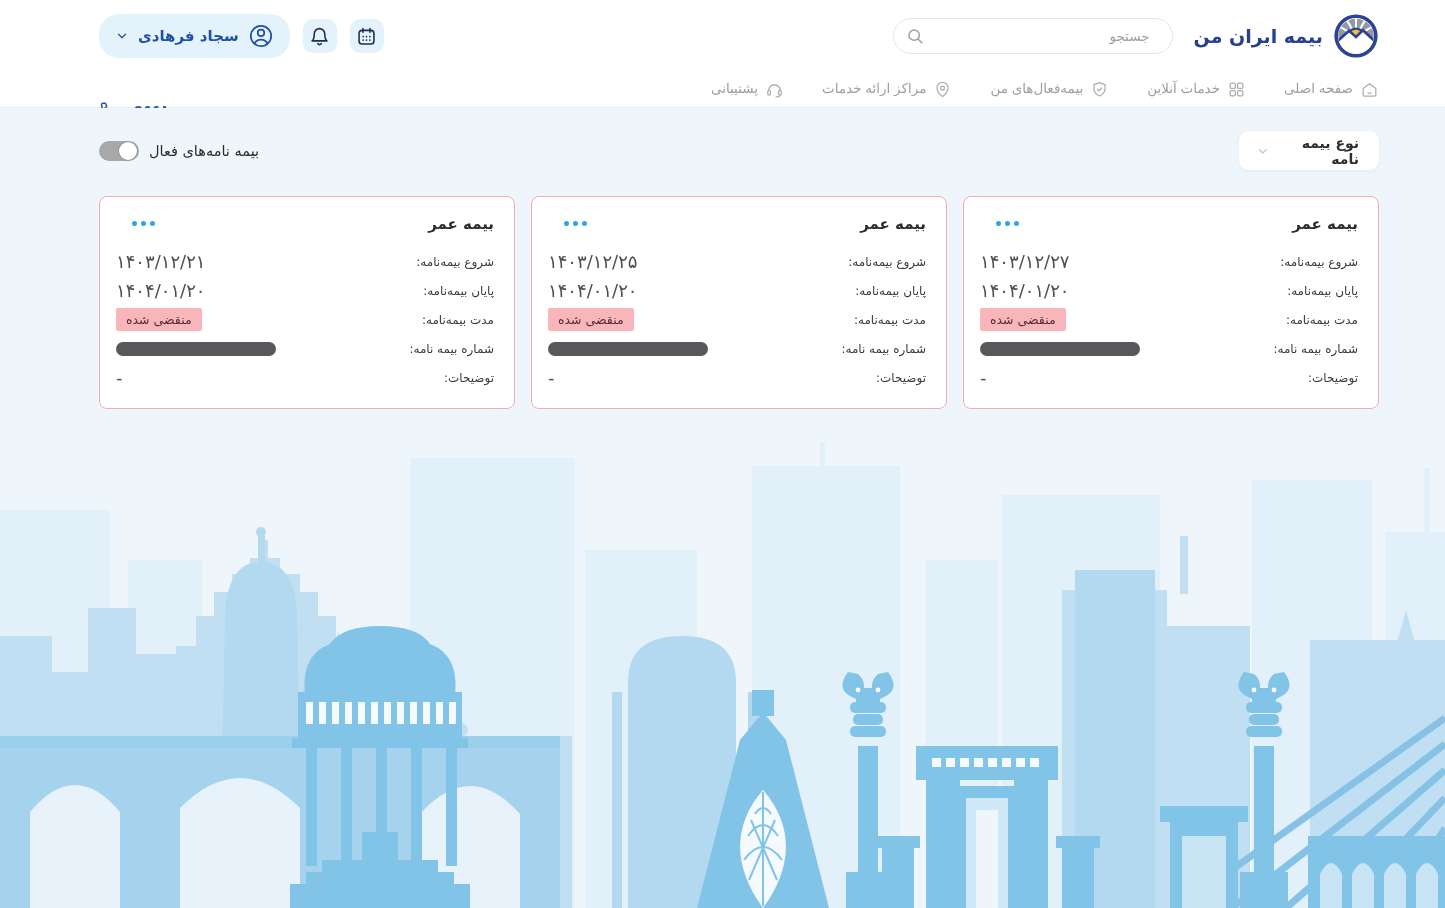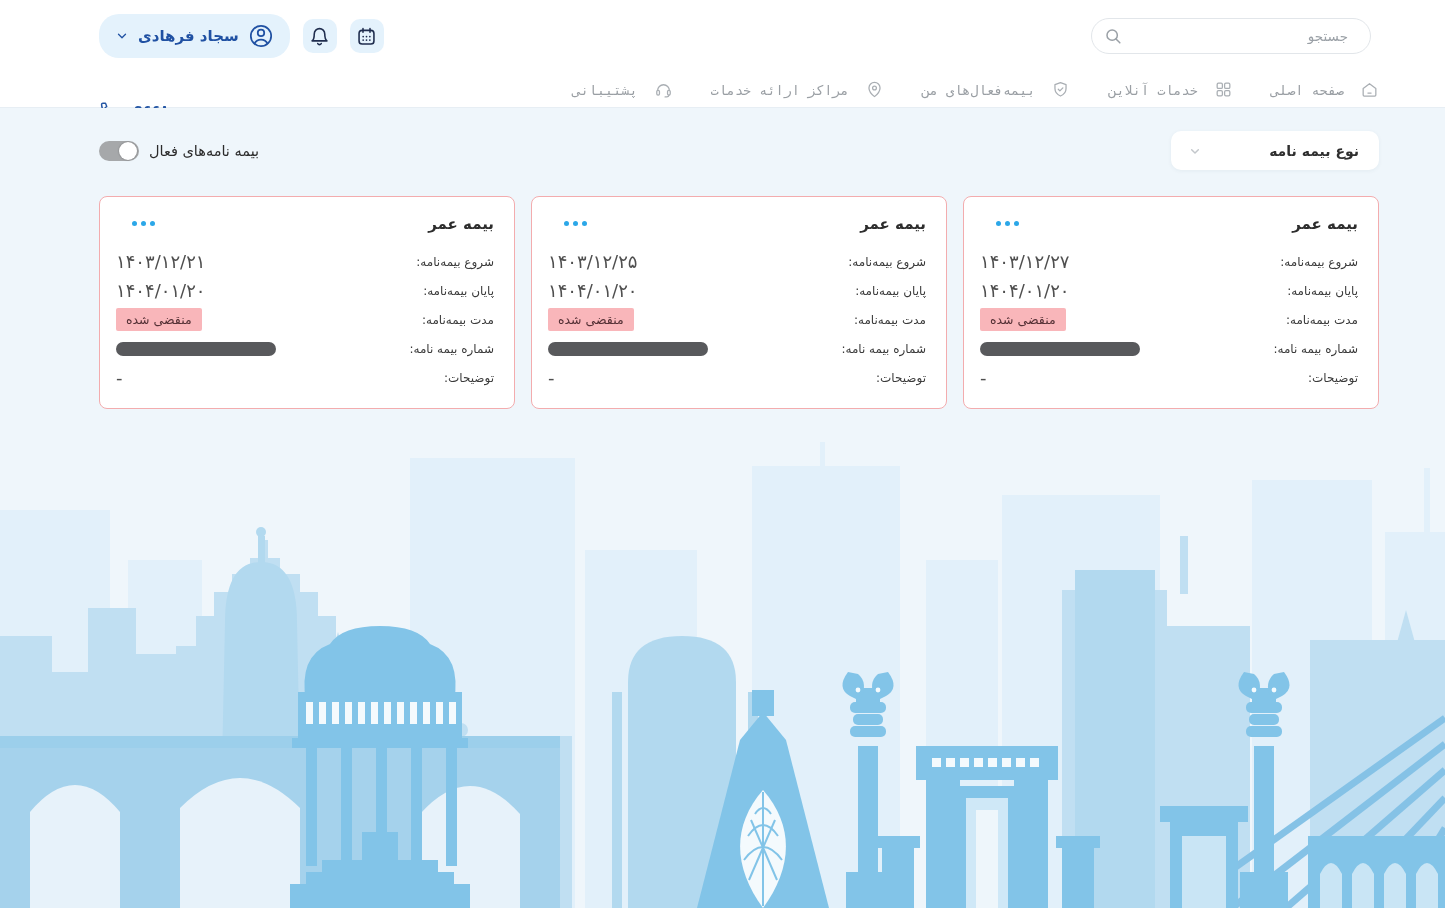--- a/index.html
+++ b/index.html
@@ -39,33 +39,33 @@
     color:#2051a3; font-size:15px; font-weight:bold; cursor:pointer;
     font-family:"DejaVu Sans", sans-serif; margin-right:0; white-space:nowrap;
   }
 
   .header-nav {
     height:36px; display:flex; align-items:center;
     padding:0 66px 0 99px; border-bottom:1px solid #e7eef4;
   }
   .nav-items { display:flex; align-items:center; gap:38px; }
   .nav-item {
-    display:flex; align-items:flex-end; gap:16px; color:#9a9fa4;
+    display:flex; align-items:flex-start; gap:7px; color:#9a9fa4;
     font-size:13.5px; cursor:pointer; white-space:nowrap; background:none; border:none;
-    font-family:Liberation Mono, monospace; padding:0;
+    font-family:Liberation Sans, sans-serif; padding:0;
   }
   .phone { display:flex; align-items:center; gap:8px; color:#2456a4; font-weight:bold; font-size:14px; cursor:pointer;margin-top:40px; }
 
   
   main { flex:1; background:#eff6fb; position:relative; overflow:hidden; }
   .container { margin:0 66px 0 99px; position:relative; z-index:2; }
 
   .filter-row { margin-top:23px; display:flex; justify-content:space-between; align-items:center; }
   .select {
-    width:208px; height:39px; background:#fff; border-radius:10px;
+    width:140px; height:39px; background:#fff; border-radius:10px;
     display:flex; align-items:center; justify-content:space-between;
     padding:0 20px 0 16px; cursor:pointer;
     box-shadow:0 1px 4px rgba(30,60,90,0.06);
   }
   .select .select-label { font-size:14px; font-weight:600; color:#2f2f2f; }
   .toggle-group { display:flex; align-items:center; gap:10px; }
   .toggle-label { font-size:14.5px; font-weight:normal; color:#2b2b2b; }
   .toggle { width:40px; height:20px; background:#a6a8aa; border-radius:999px; position:relative; cursor:pointer; display:inline-block; }
   .toggle .knob {
     position:absolute; left:20px; top:1px; width:18px; height:18px;
@@ -95,20 +95,42 @@
   .skyline { position:absolute; bottom:0; left:0; width:1445px; height:468px; display:block; pointer-events:none; z-index:1; }
 </style>
 </head>
 <body>
 
 <div class="page">
 
   <header>
     <div class="header-top">
 
+      <div class="brand">
+        <svg width="46" height="46" viewBox="0 0 40 40">
+          <circle cx="20" cy="20" r="17.2" fill="#fff" stroke="#2d4393" stroke-width="3.2"></circle>
+          <clipPath id="logoclip">
+              <circle cx="20" cy="20" r="15.4"></circle>
+            </clipPath>
+          <g clip-path="url(#logoclip)">
+            <path d="M4,21 A16,16 0 0 1 36,21 Z" fill="#9299a4"></path>
+            <g stroke="#fff" stroke-width="1.8">
+              <line x1="20" y1="20" x2="6" y2="12"></line>
+              <line x1="20" y1="20" x2="12" y2="6"></line>
+              <line x1="20" y1="20" x2="20" y2="3"></line>
+              <line x1="20" y1="20" x2="28" y2="6"></line>
+              <line x1="20" y1="20" x2="34" y2="12"></line>
+            </g>
+            <circle cx="20" cy="20.5" r="7" fill="#f6c02e" stroke="#2d4393" stroke-width="2"></circle>
+            <path d="M1,27 L14,15.5 L20,20.8 L26,15 L39,27 L39,40 L1,40 Z" fill="#fff"></path>
+            <path d="M1,27 L14,15.5 L20,20.8 L26,15 L39,27" fill="none" stroke="#2d4393" stroke-width="2.4"></path>
+          </g>
+        </svg>
+        <span class="brand-text">بیمه ایران من</span>
+      </div>
 
       <div class="search-wrap">
         <input type="text" placeholder="جستجو" style="">
         <svg class="search-ic" width="20" height="20" viewBox="0 0 24 24">
           <circle cx="11" cy="11" r="6.2" fill="none" stroke="#9aa0a6" stroke-width="1.8"></circle>
           <line x1="15.6" y1="15.6" x2="20.2" y2="20.2" stroke="#9aa0a6" stroke-width="1.8" stroke-linecap="round"></line>
         </svg>
       </div>
 
       <div class="spacer"></div>

